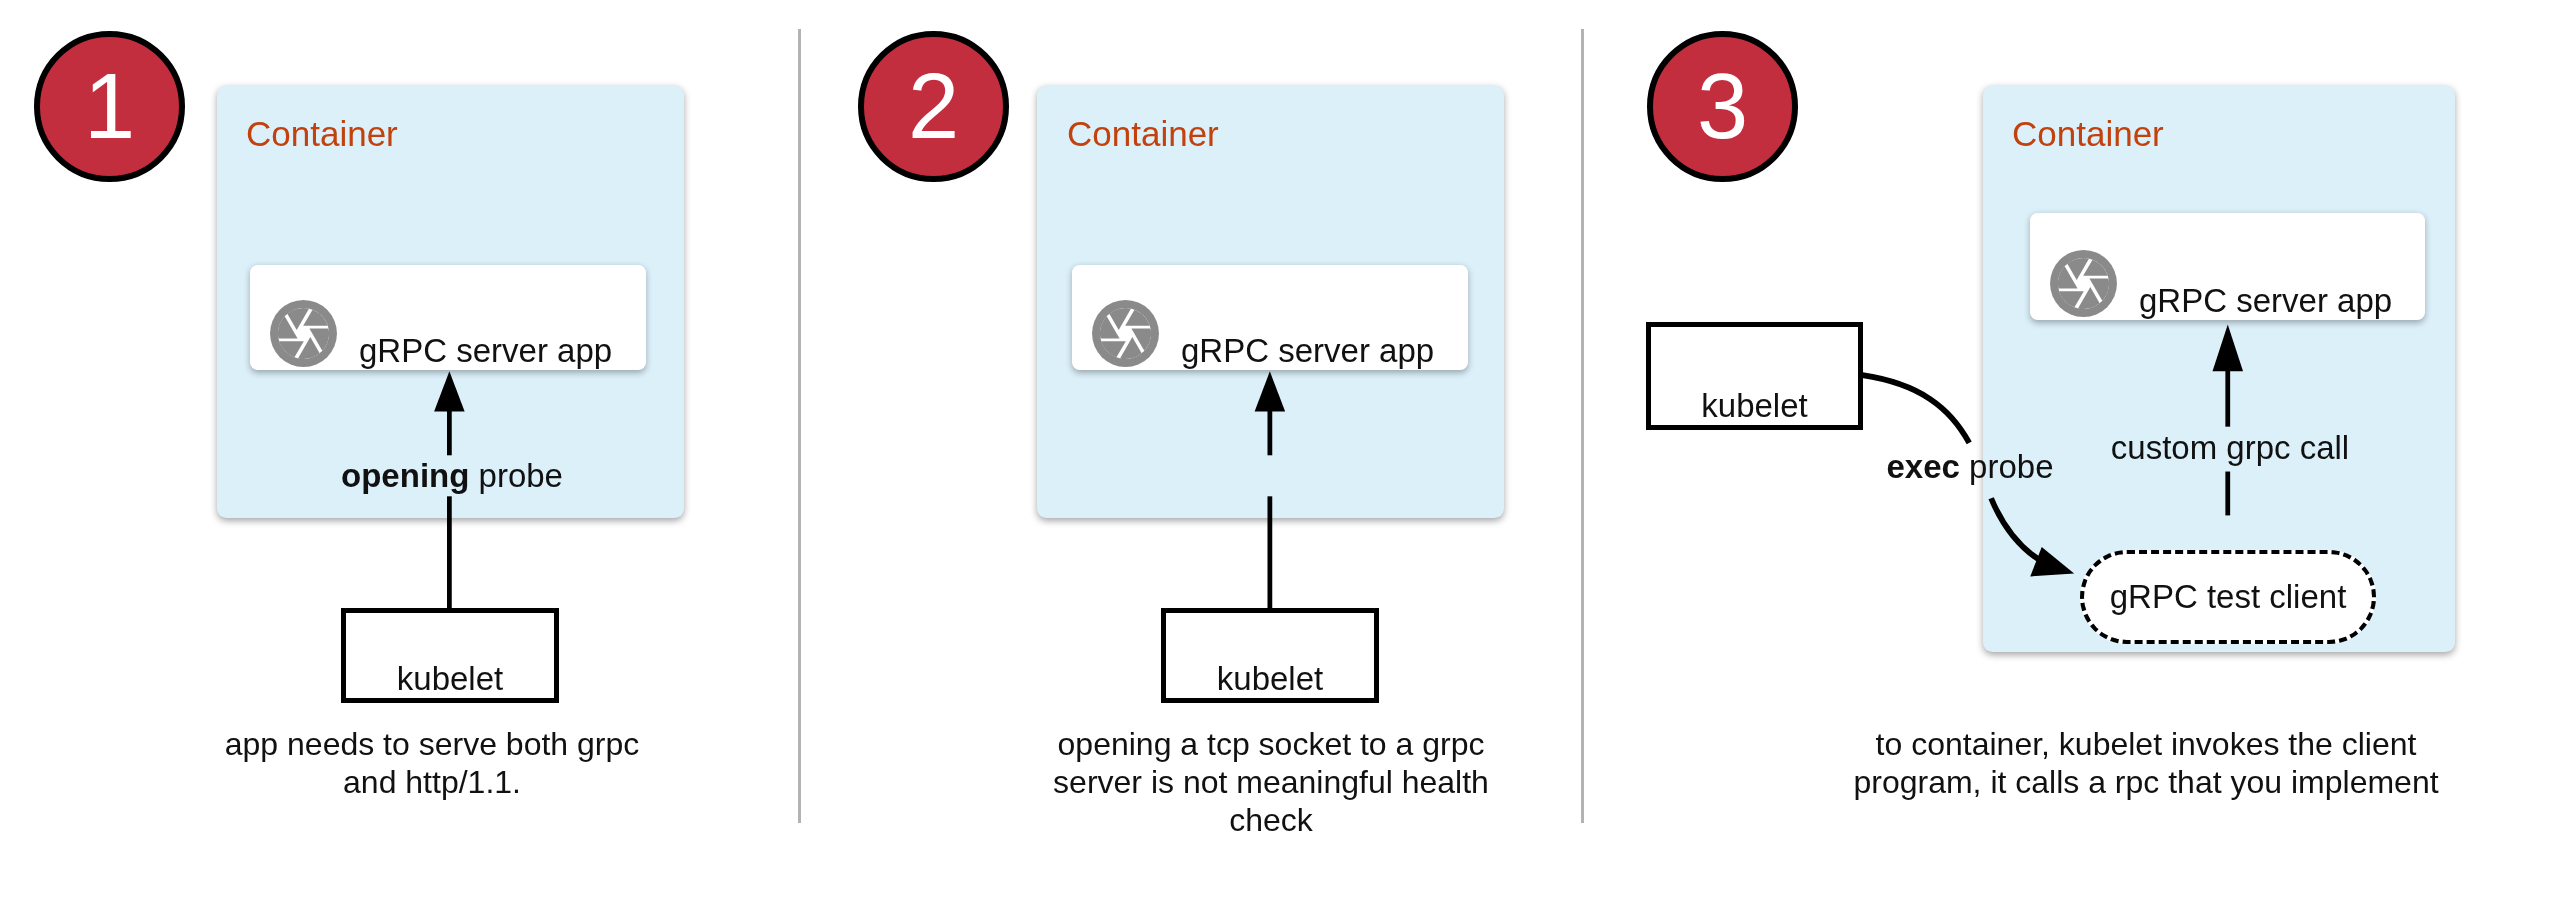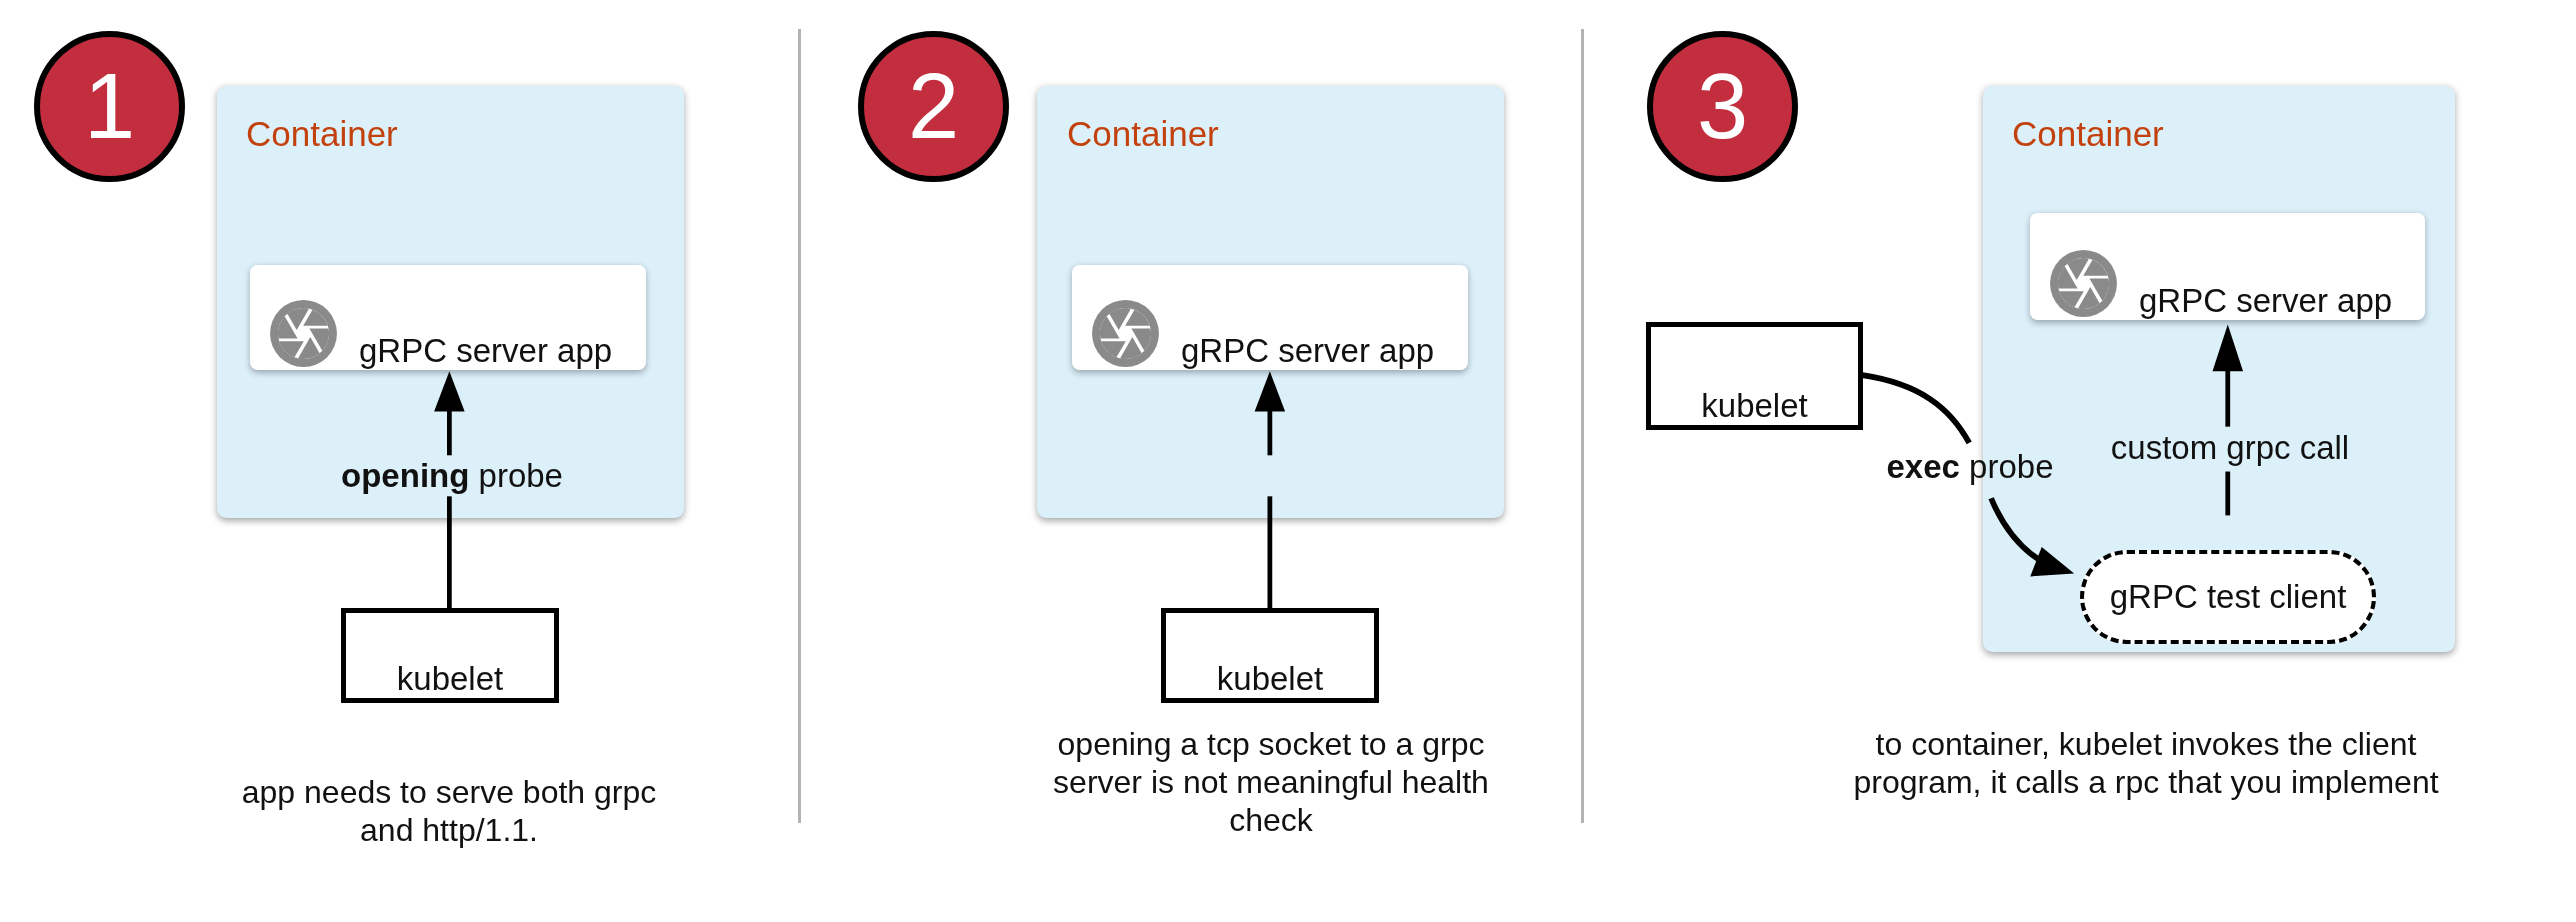--- a/index.html
+++ b/index.html
@@ -94,21 +94,21 @@
   </div>
 
   <div class="abs probe-label" style="left:452px;top:476px;">
     <b>opening</b><span> probe</span>
   </div>
 
   <div class="abs kubelet-box" style="left:341px;top:608px;width:218px;height:95px;">
     <span>kubelet</span>
   </div>
 
-  <div class="abs caption" style="left:449px;top:725px;margin-top:48px;">
+  <div class="abs caption" style="left:432px;top:725px;">
     <div>app needs to serve both grpc</div>
     <div>and http/1.1.</div>
   </div>
 
   <div class="abs badge" style="left:858px;top:30.5px;">
     <span>2</span>
   </div>
 
   <div class="abs container-box" style="left:1037px;top:86px;width:467px;height:432px;"></div>
   <div class="abs container-label" style="left:1067px;top:114px;">Container</div>

